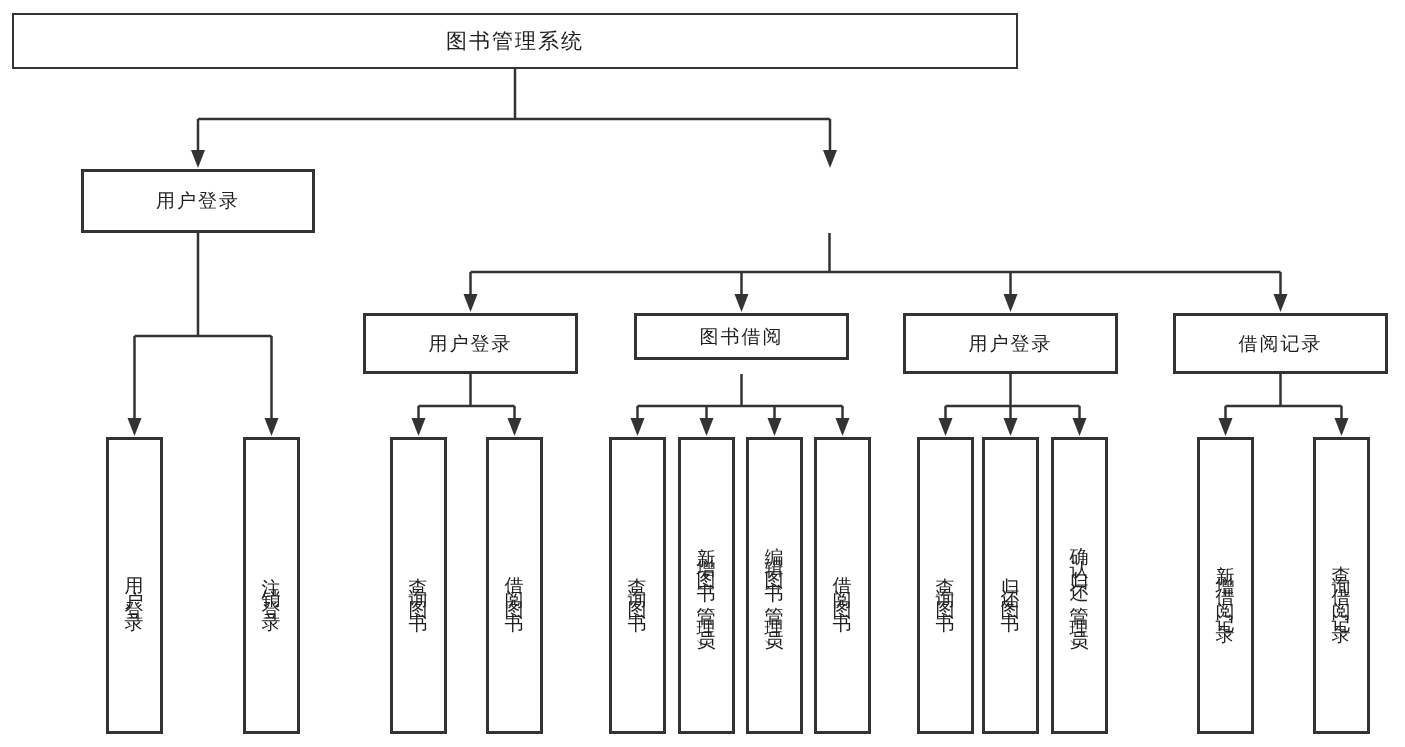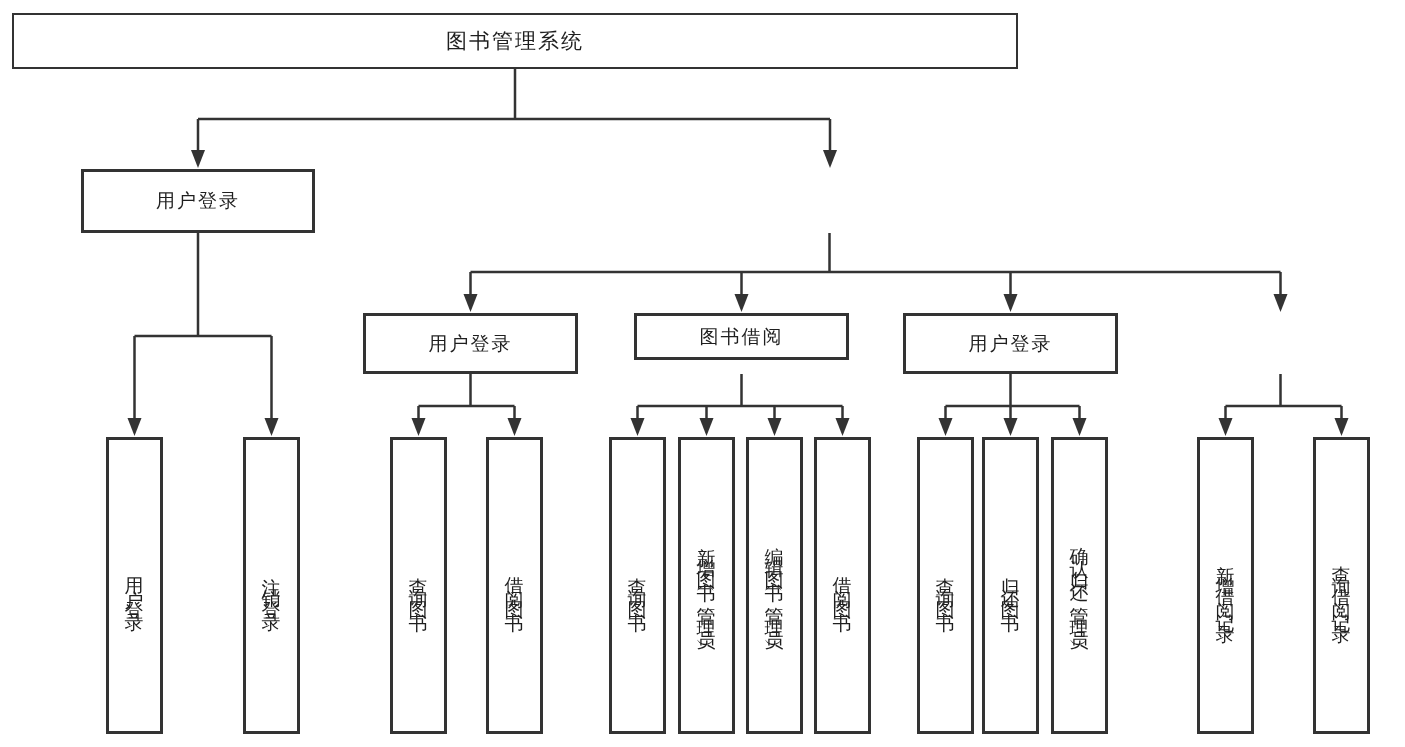--- a/index.html
+++ b/index.html
@@ -101,20 +101,21 @@
     </g>
   </svg>
 
   <div class="node root" style="left:12px; top:13px; width:1006px; height:56px;">图书管理系统</div>
 
   <div class="node h" style="left:81px; top:169px; width:234px; height:64px;">用户登录</div>
 
   <div class="node h" style="left:363px; top:313px; width:215px; height:61px;">用户登录</div>
   <div class="node h" style="left:634px; top:313px; width:215px; height:47px;">图书借阅</div>
   <div class="node h" style="left:903px; top:313px; width:215px; height:61px;">用户登录</div>
+  <div class="node h" style="left:1173px; top:313px; width:215px; height:61px;">借阅记录</div>
 
   <div class="node v" style="left:106px; top:437px; width:57px; height:297px;">用户登录</div>
   <div class="node v" style="left:243px; top:437px; width:57px; height:297px;">注销登录</div>
 
   <div class="node v" style="left:390px; top:437px; width:57px; height:297px;">查询图书</div>
   <div class="node v" style="left:486px; top:437px; width:57px; height:297px;">借阅图书</div>
 
   <div class="node v" style="left:609px; top:437px; width:57px; height:297px;">查询图书</div>
   <div class="node v" style="left:678px; top:437px; width:57px; height:297px;">新增图书（管理员）</div>
   <div class="node v" style="left:746px; top:437px; width:57px; height:297px;">编辑图书（管理员）</div>

